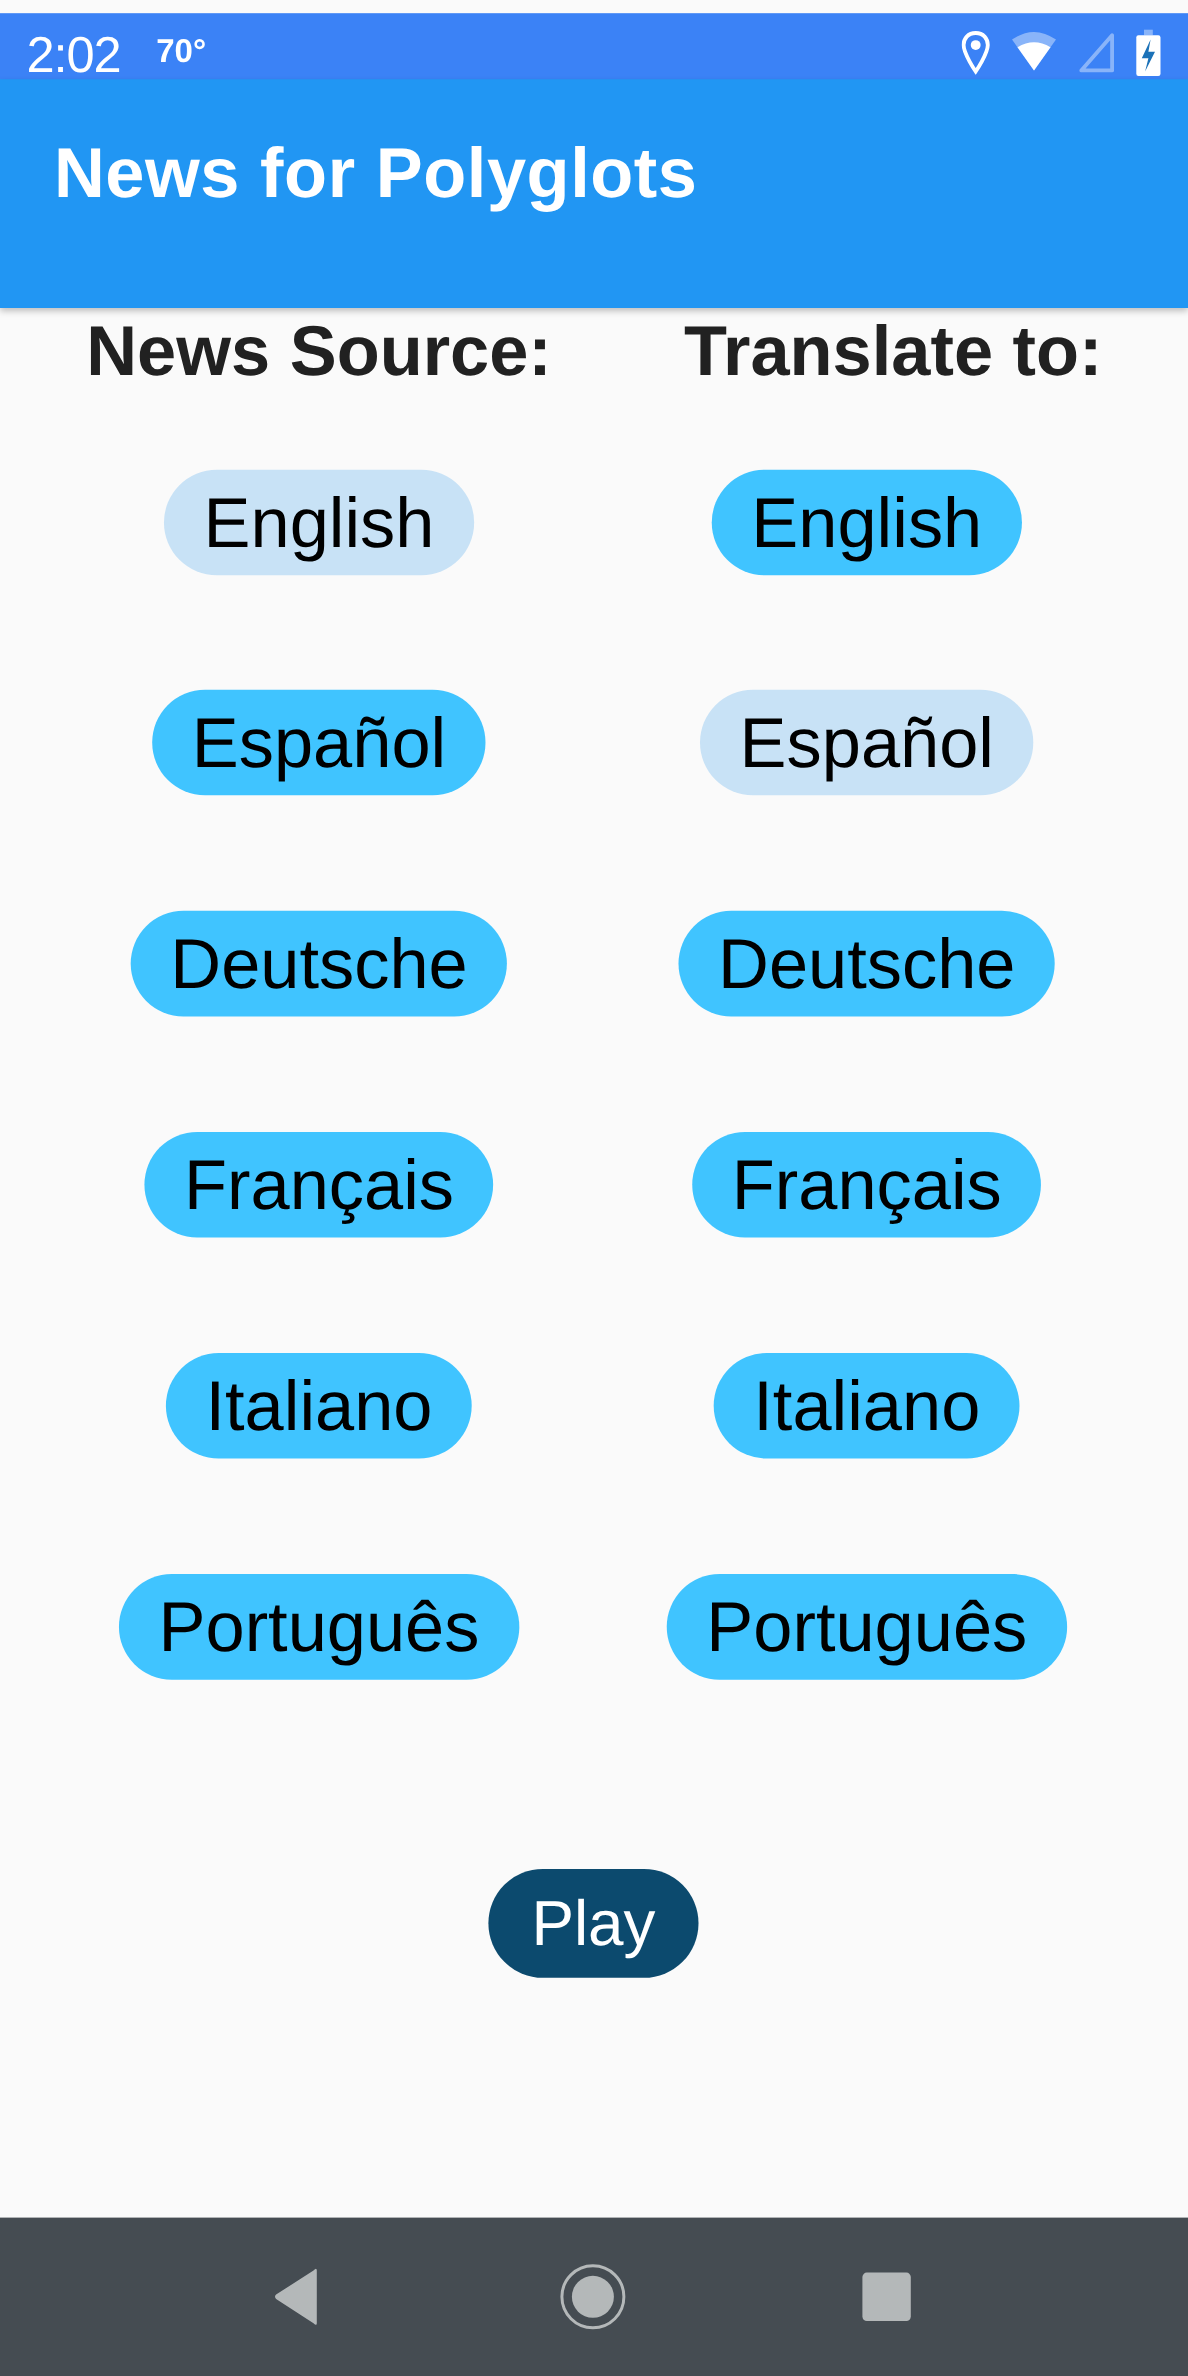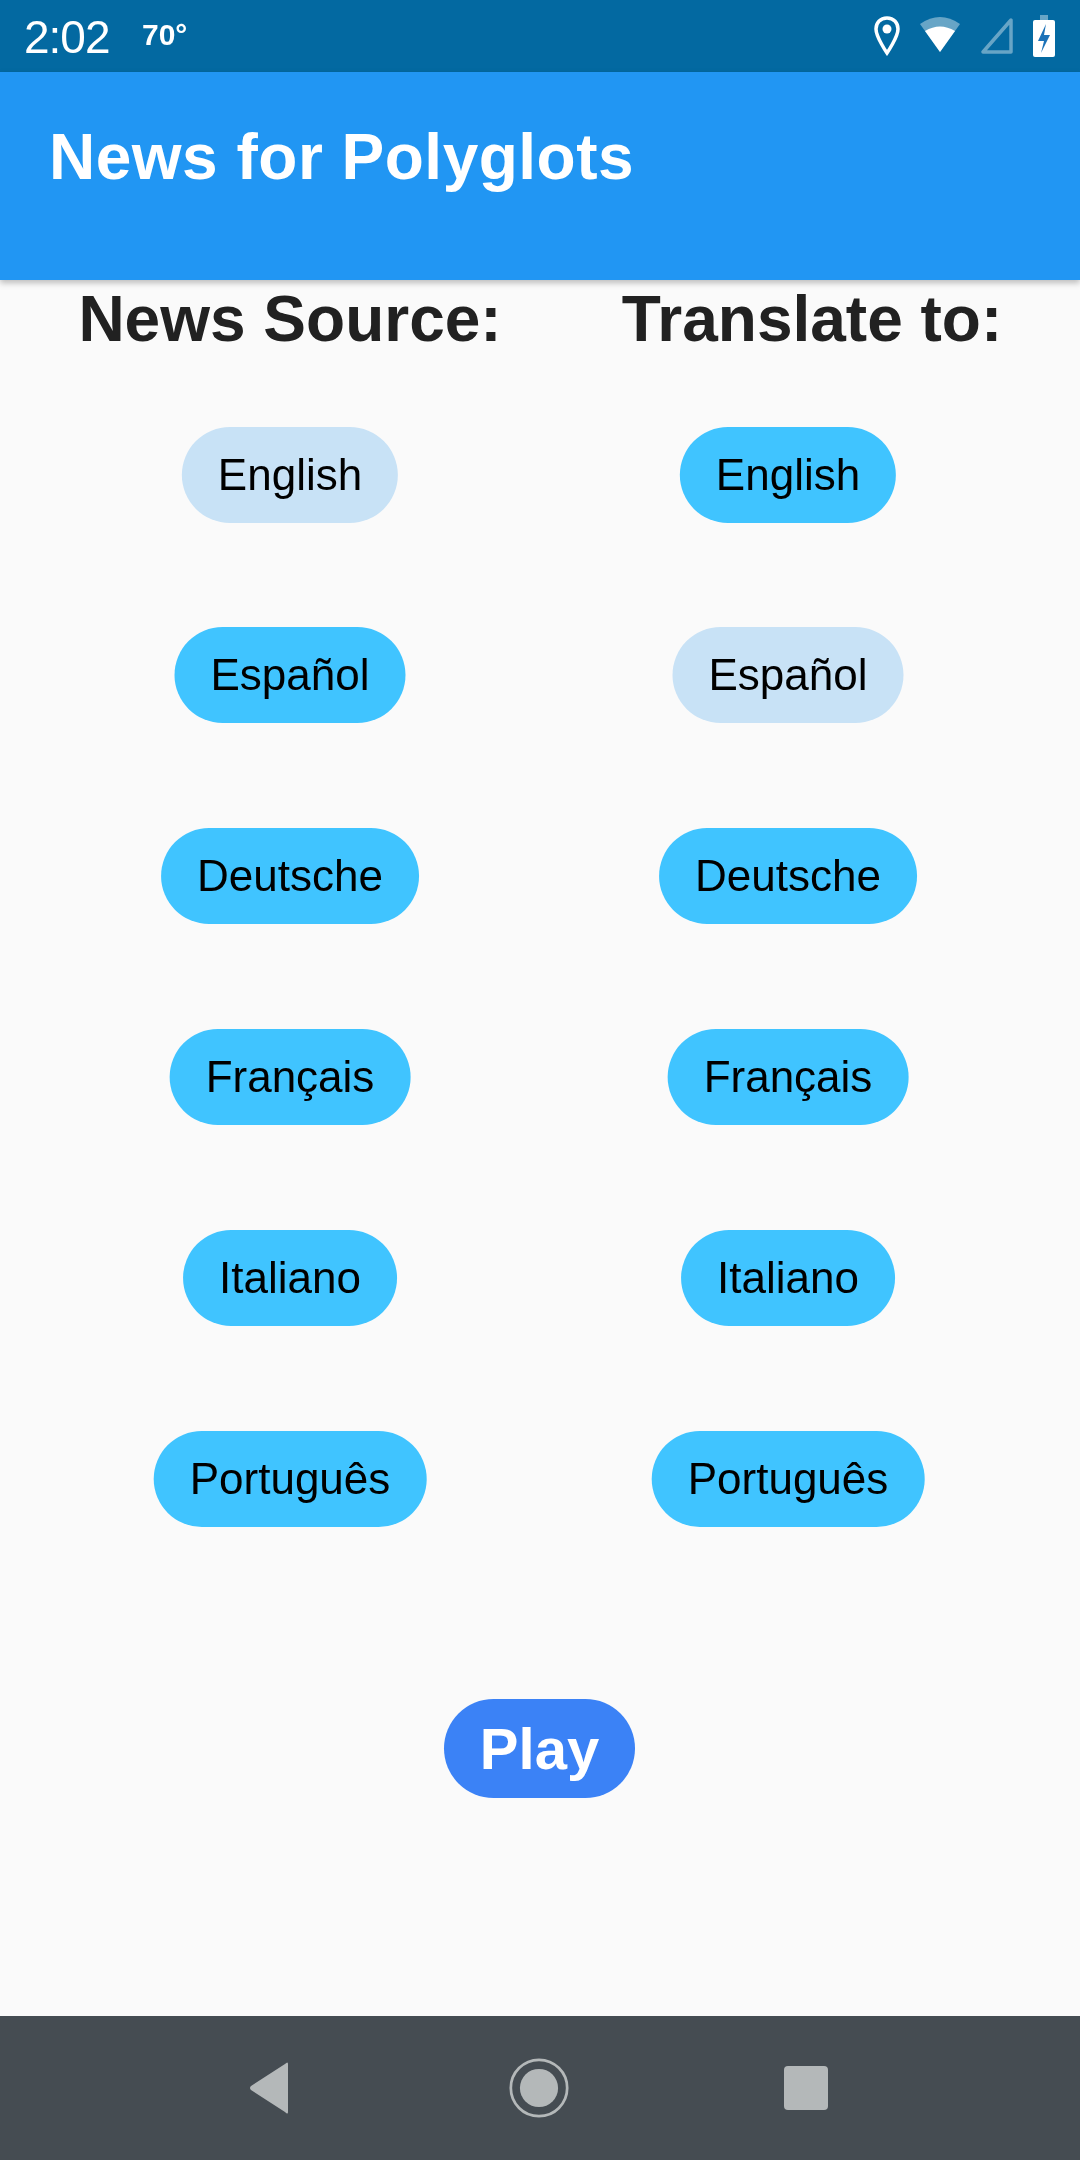--- a/index.html
+++ b/index.html
@@ -2,22 +2,22 @@
 <html><head>
   <meta charset="utf-8">
   <style>
     html, body { margin: 0; padding: 0; }
     body {
       width: 1080px; height: 2160px; position: relative; overflow: hidden;
       background: #fafafa;
       font-family: "Liberation Sans", "DejaVu Sans", sans-serif;
     }
     .status-bar {
-      position: absolute; left: 0; top: 0; width: 1080px; height: 83px;
-      background: #0369a1; color: #fff;
+      position: absolute; left: 0; top: 12px; width: 1080px; height: 83px;
+      background: #3b82f6; color: #fff;
     }
     .status-time { position: absolute; left: 24px; top: 10px; font-size: 46px; letter-spacing: -1px; }
     .status-temp { position: absolute; left: 142px; top: 18px; font-size: 30px; font-weight: bold; }
     .status-icons { position: absolute; right: 24px; top: 14px; height: 44px; display: flex; align-items: center; gap: 18px; }
     .status-icons svg { display: block; }
 
     .app-bar {
       position: absolute; left: 0; top: 72px; width: 1080px; height: 208px;
       background: #2196f3; box-shadow: 0 3px 6px rgba(0,0,0,0.25);
     }
@@ -32,29 +32,29 @@
     }
     .col-left { left: 290px; }
     .col-right { left: 812px; }
 
     .lang-btn {
       position: absolute; height: 96px; margin-left: 0;
       transform: translateX(-50%);
       padding: 0 36px; border: none; border-radius: 48px;
       background: #40c4ff; color: #000;
       font-family: "Liberation Sans", "DejaVu Sans", sans-serif;
-      font-size: 44px; line-height: 96px; white-space: nowrap; cursor: pointer;
+      font-size: 64px; line-height: 96px; white-space: nowrap; cursor: pointer;
     }
     .lang-btn.selected { background: #c8e2f6; }
 
     .play-btn {
       position: absolute; left: 444px; top: 1699px; width: 191px; height: 99px;
-      border: none; border-radius: 50px; background: #3b82f6; color: #fff;
+      border: none; border-radius: 50px; background: #0c4a6e; color: #fff;
       font-family: "Liberation Sans", "DejaVu Sans", sans-serif;
-      font-size: 58px; font-weight: bold; line-height: 99px; text-align: center; padding: 0;
+      font-size: 58px; font-weight: normal; line-height: 99px; text-align: center; padding: 0;
     }
 
     .nav-bar {
       position: absolute; left: 0; top: 2016px; width: 1080px; height: 144px; background: #454c52;
     }
     .nav-btn { position: absolute; top: 42px; width: 60px; height: 60px; display: flex; align-items: center; justify-content: center; }
     .nav-back { left: 240px; }
     .nav-home { left: 509px; }
     .nav-recents { left: 776px; }
   </style>

